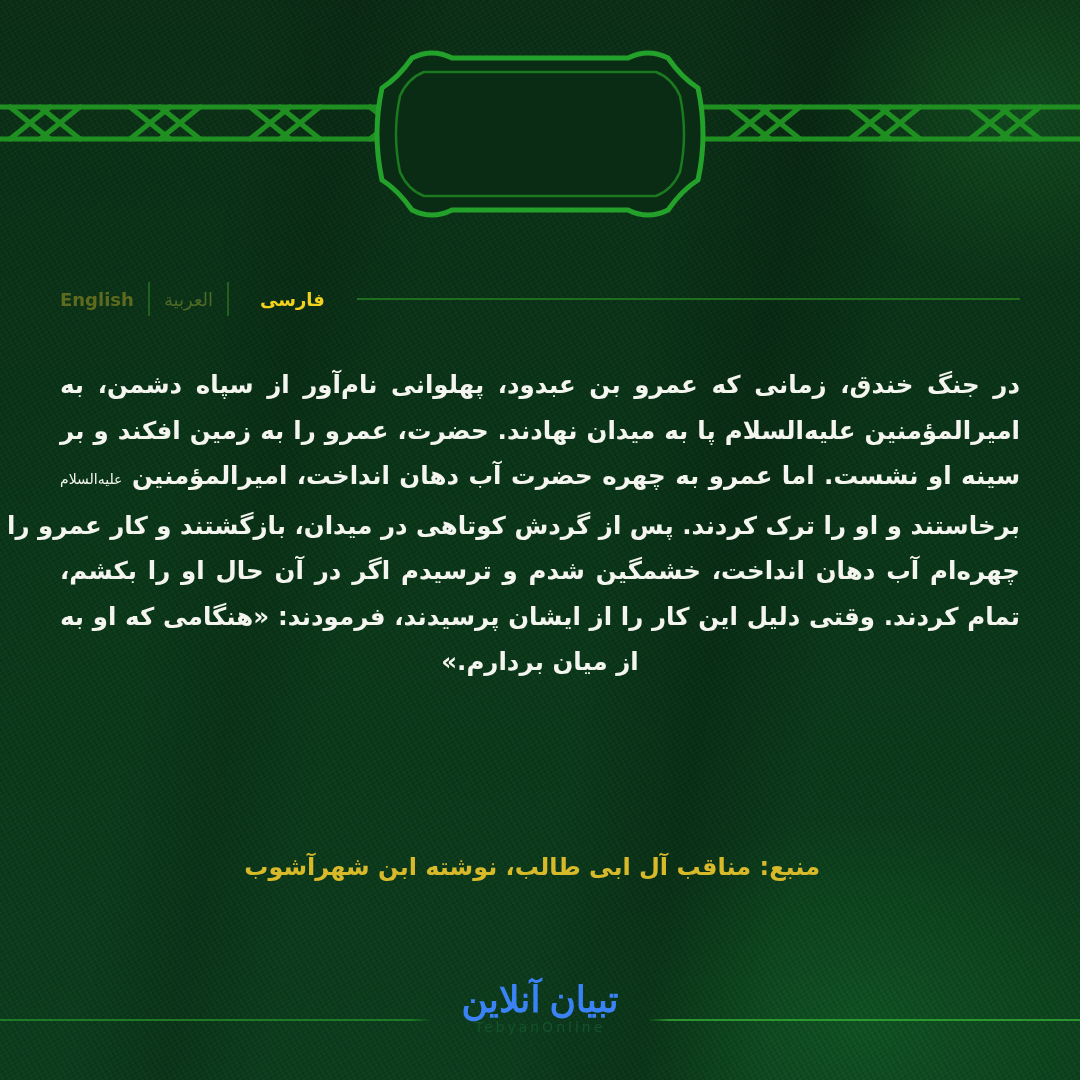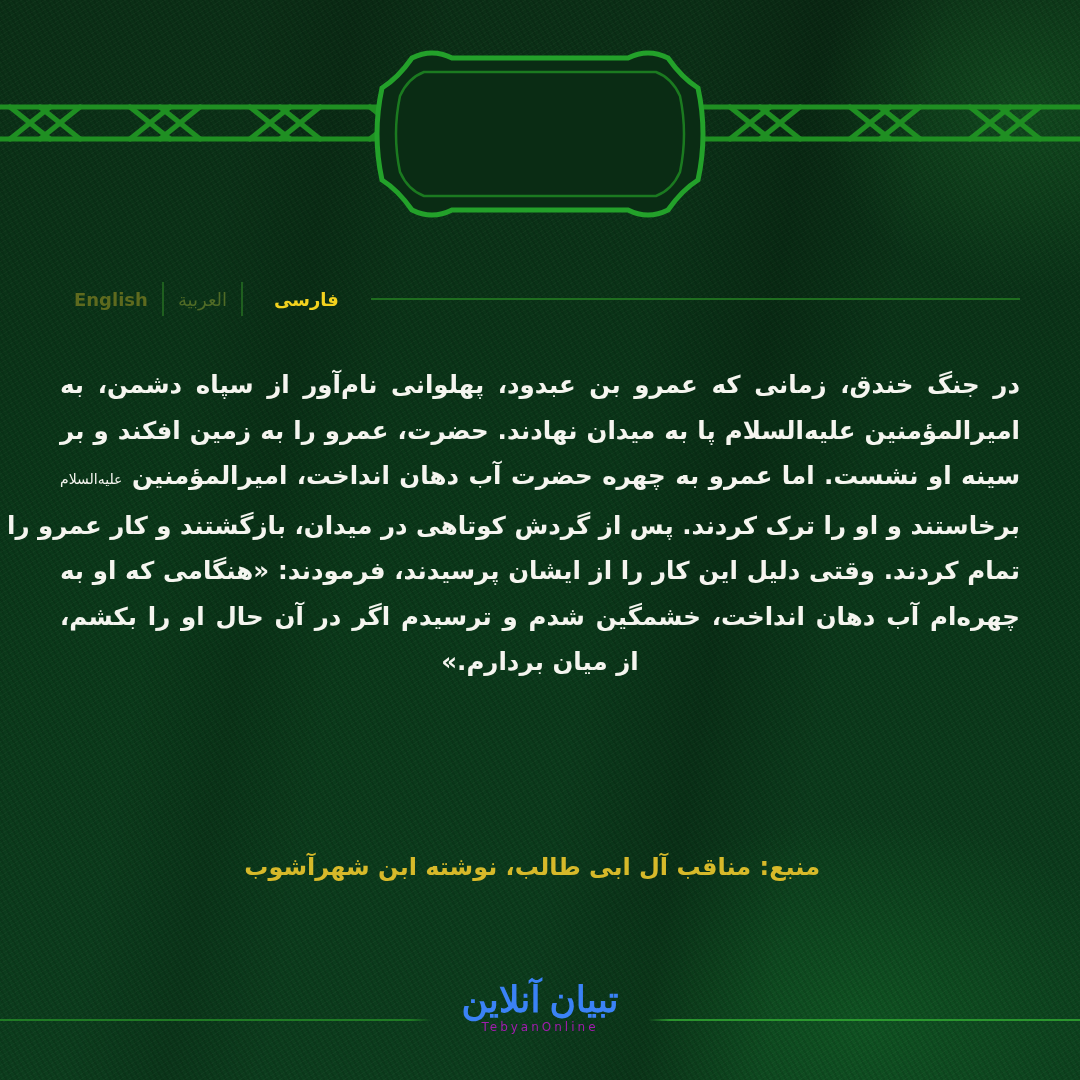--- a/index.html
+++ b/index.html
@@ -41,21 +41,21 @@
       position: absolute; left: 0; right: 0; top: 42px;
       text-align: center; direction: rtl;
       font-family: "DejaVu Sans", sans-serif; font-weight: bold;
       font-size: 58px; color: #f7d21c; line-height: 1;
       letter-spacing: 1px;
     }
 
     
     .lang-bar {
       position: absolute; left: 60px; right: 60px; top: 282px; height: 34px;
-      display: flex; align-items: center; direction: ltr; margin-left: 14px;
+      display: flex; align-items: center; direction: ltr;
     }
     .lang-tab {
       font-family: "DejaVu Sans", sans-serif; font-weight: bold; font-size: 18px;
       padding: 0 14px; cursor: pointer; white-space: nowrap;
     }
     .lang-tab.en { color: #5e6a1e; padding-left: 0; }
     .lang-tab.ar { color: #4f6a26; font-weight: normal; }
     .lang-tab.fa { color: #f2d21e; padding-left: 31px; }
     .lang-sep { width: 2px; height: 34px; background: #1f5f1f; }
     .lang-line { flex: 1; height: 2px; background: #1f6d1f; margin-left: 18px; }
@@ -88,22 +88,22 @@
       background: linear-gradient(90deg, rgba(40,150,40,0.7) 0%, rgba(40,150,40,0.7) 38%, transparent 40%, transparent 60%, rgba(50,170,50,0.8) 62%, rgba(50,170,50,0.8) 100%);
     }
     .logo {
       position: absolute; left: 440px; top: 985px; width: 200px; text-align: center;
     }
     .logo-fa {
       direction: rtl; font-family: Liberation Serif, serif; font-weight: bold;
       font-size: 36px; color: #3b82f6; line-height: 30px;
     }
     .logo-en {
-      font-family: "DejaVu Sans", sans-serif; font-size: 12px; letter-spacing: 3px;
-      color: #a21caf; line-height: 24px;
+      font-family: "DejaVu Sans", sans-serif; font-size: 14px; letter-spacing: 3px;
+      color: #14532d; line-height: 24px;
     }
   </style>
 </head>
 <body>
 
 <div class="texture"></div>
 <div class="stripe"></div>
 
 <div class="braid">
   <svg viewBox="0 0 1080 38" preserveAspectRatio="none">
@@ -137,22 +137,22 @@
   <span class="lang-sep"></span>
   <span class="lang-tab fa">فارسی</span>
   <span class="lang-line"></span>
 </div>
 
 <div class="body-text">
   <span class="line">در جنگ خندق، زمانی که عمرو بن عبدود، پهلوانی نام‌آور از سپاه دشمن، به</span>
   <span class="line">امیرالمؤمنین علیه‌السلام پا به میدان نهادند. حضرت، عمرو را به زمین افکند و بر</span>
   <span class="line"><span>سینه او نشست. اما عمرو به چهره حضرت آب دهان انداخت، امیرالمؤمنین</span> <span class="small-honorific">علیه‌السلام</span></span>
   <span class="line">برخاستند و او را ترک کردند. پس از گردش کوتاهی در میدان، بازگشتند و کار عمرو را</span>
+  <span class="line">چهره‌ام آب دهان انداخت، خشمگین شدم و ترسیدم اگر در آن حال او را بکشم،</span>
   <span class="line">تمام کردند. وقتی دلیل این کار را از ایشان پرسیدند، فرمودند: «هنگامی که او به</span>
-  <span class="line">چهره‌ام آب دهان انداخت، خشمگین شدم و ترسیدم اگر در آن حال او را بکشم،</span>
   <span class="line last">از میان بردارم.»</span>
 </div>
 
 <div class="source">
   <svg class="brace" viewBox="0 0 12 46">
     <path d="M2 2 Q10 10 8 23 Q10 36 2 44" fill="none" stroke="#2aa52e" stroke-width="2"></path>
   </svg>
   <span class="source-text">منبع: مناقب آل ابی طالب، نوشته ابن شهرآشوب</span>
   <svg class="brace" viewBox="0 0 12 46">
     <path d="M10 2 Q2 10 4 23 Q2 36 10 44" fill="none" stroke="#2aa52e" stroke-width="2"></path>

